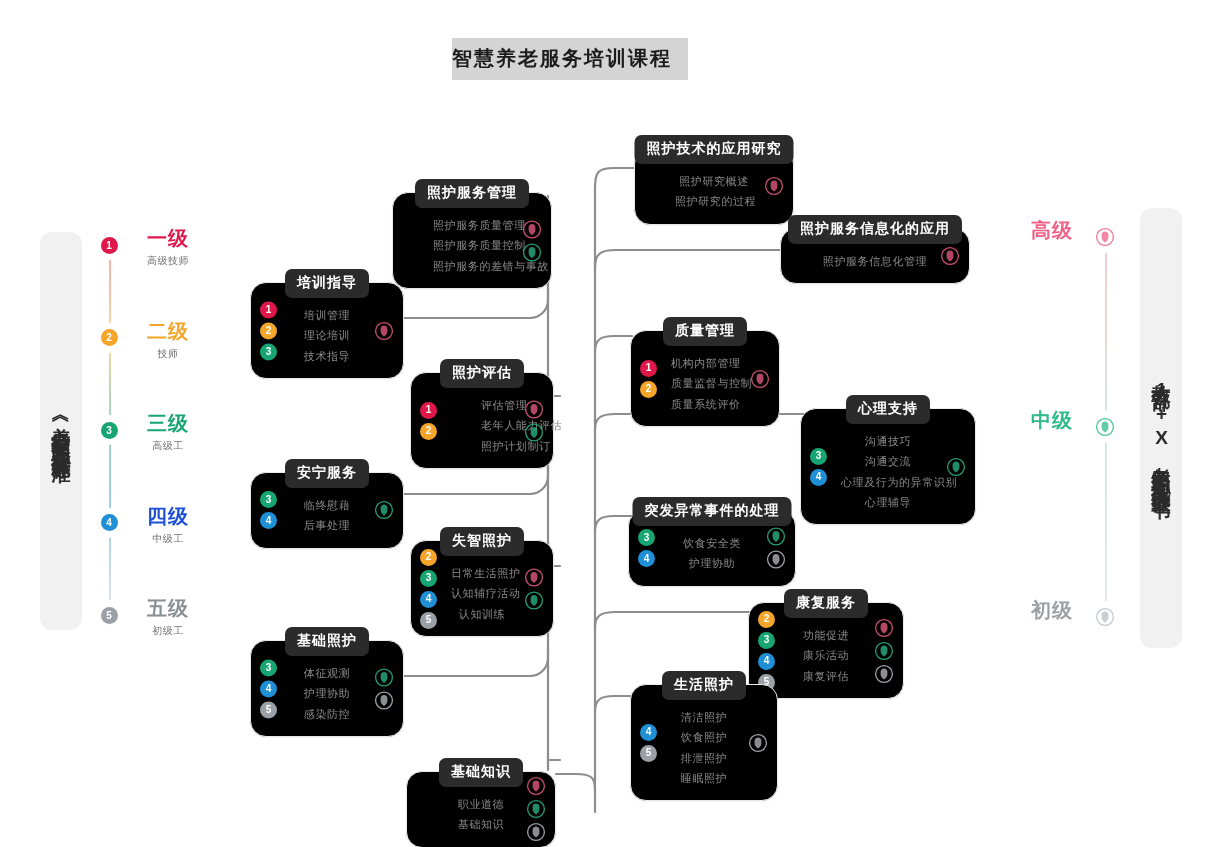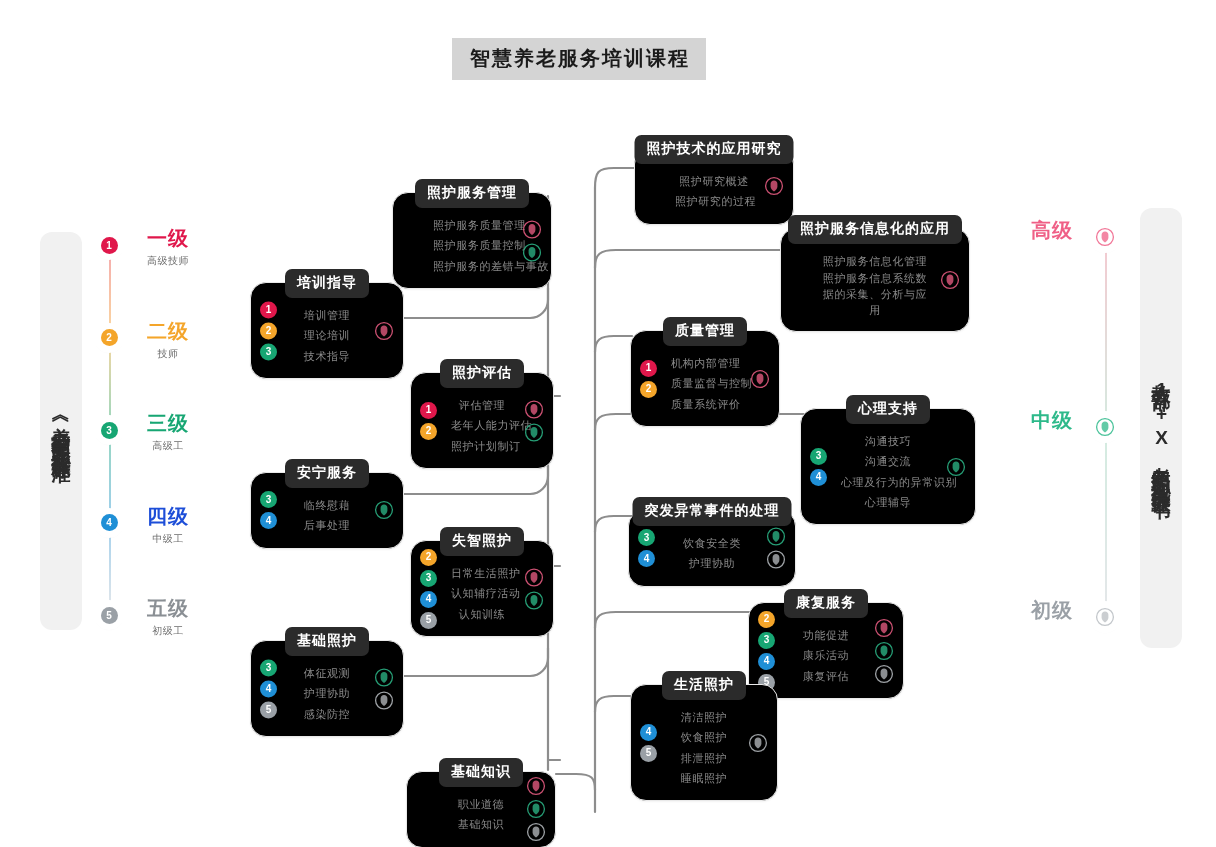--- a/index.html
+++ b/index.html
@@ -9,21 +9,21 @@
     font-family: "Liberation Sans", "DejaVu Sans", sans-serif;
     overflow: hidden;
   }
   #stage { position: relative; width: 1216px; height: 847px; }
 
   
   .page-title {
     position: absolute; left: 452px; top: 38px;
     background: #d4d4d4; color: #1b1b1b;
     font-size: 20px; font-weight: 700; letter-spacing: 2px;
-    padding: 7px 16px 8px 18px;
+    padding: 7px 16px 8px 0;
     white-space: nowrap;
   }
 
   
   .rail {
     position: absolute; background: #f1f1f1; border-radius: 12px;
     writing-mode: vertical-rl; text-orientation: upright;
     font-size: 19px; font-weight: 700; color: #2b2b2b;
     letter-spacing: 3px;
     display: flex; align-items: center; justify-content: center;
@@ -276,21 +276,20 @@
               <circle cx="10" cy="10" r="8.4" fill="none" stroke="#2db98a" stroke-width="1.3" opacity=".85"></circle>
               <path d="M10 4.6c2 0 3.4 1.5 3.4 3.4v2.6c0 2.2-1.5 3.8-3.4 4.8-1.9-1-3.4-2.6-3.4-4.8V8c0-1.9 1.4-3.4 3.4-3.4z" fill="#2db98a" opacity=".75"></path>
             </svg>
           </span>
         </div>
       </div>
       <div class="node" style="left: 780px; top: 228px; width: 190px;">
         <div class="pill">照护服务信息化的应用</div>
         <div class="items">
           <div>照护服务信息化管理</div>
-          <div class="two">照护服务信息系统数据的采集、分析与应用</div>
         </div>
         <div class="chipcol rightchips">
           <span class="icn">
             <svg width="20" height="20" viewBox="0 0 20 20">
               <circle cx="10" cy="10" r="8.4" fill="none" stroke="#ef5f86" stroke-width="1.3" opacity=".85"></circle>
               <path d="M10 4.6c2 0 3.4 1.5 3.4 3.4v2.6c0 2.2-1.5 3.8-3.4 4.8-1.9-1-3.4-2.6-3.4-4.8V8c0-1.9 1.4-3.4 3.4-3.4z" fill="#ef5f86" opacity=".75"></path>
             </svg>
           </span>
         </div>
       </div>
@@ -328,21 +327,21 @@
         </div>
         <div class="chipcol rightchips">
           <span class="icn">
             <svg width="20" height="20" viewBox="0 0 20 20">
               <circle cx="10" cy="10" r="8.4" fill="none" stroke="#ef5f86" stroke-width="1.3" opacity=".85"></circle>
               <path d="M10 4.6c2 0 3.4 1.5 3.4 3.4v2.6c0 2.2-1.5 3.8-3.4 4.8-1.9-1-3.4-2.6-3.4-4.8V8c0-1.9 1.4-3.4 3.4-3.4z" fill="#ef5f86" opacity=".75"></path>
             </svg>
           </span>
         </div>
       </div>
-      <div class="node" style="left: 410px; top: 372px; width: 144px;">
+      <div class="node" style="left: 410px; top: 372px; width: 144px; padding-left: 30px;">
         <div class="pill">照护评估</div>
         <div class="items">
           <div>评估管理</div>
           <div>老年人能力评估</div>
           <div>照护计划制订</div>
         </div>
         <div class="chipcol leftchips">
           <span class="chip" style="background: rgb(224, 23, 75);">1</span>
           <span class="chip" style="background: rgb(244, 165, 42);">2</span>
         </div>

